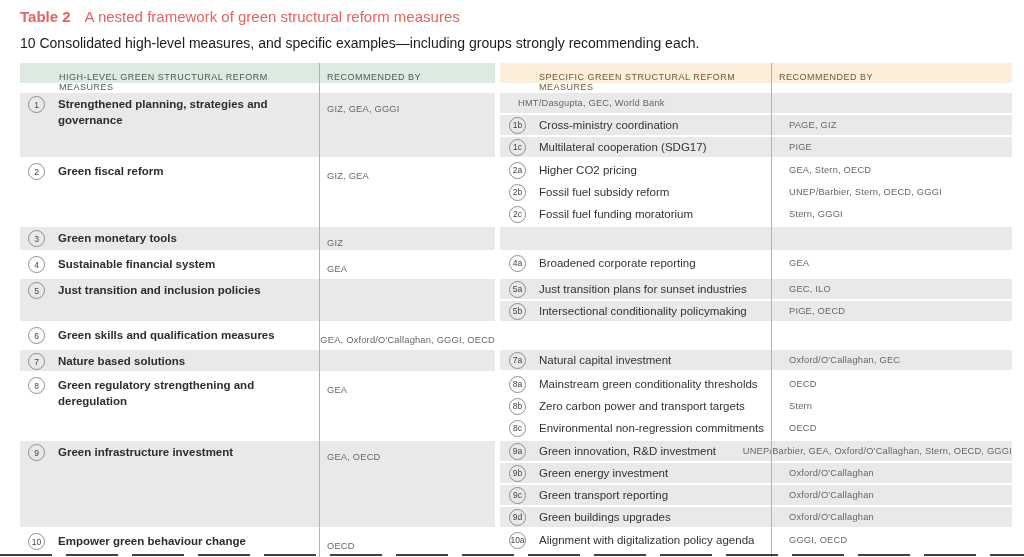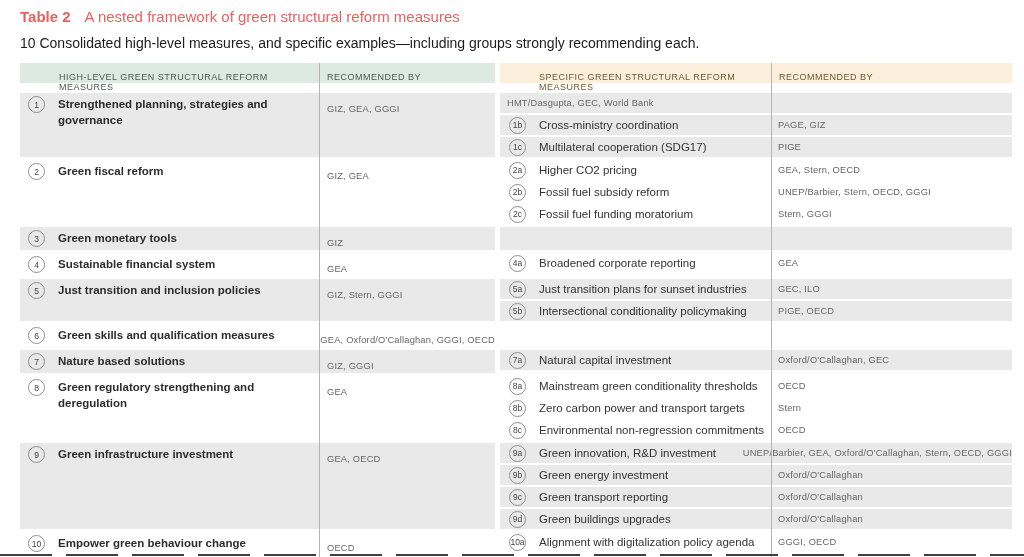--- a/index.html
+++ b/index.html
@@ -32,21 +32,21 @@
   .band-left{width:475px;display:flex;min-height:21px;box-sizing:border-box;}
   .band-gray .band-left{background:var(--band-gray,#e9e9e9);}
   .band-gray .sub-row{background:var(--band-gray,#e9e9e9);}
   .cell{box-sizing:border-box;}
   .cell-measure{width:299px;display:flex;align-items:flex-start;padding:2px 0 0 8px;}
   .cell-rec{flex:1;padding:5px 0 0 8px;}
   .band-right{width:512px;display:flex;flex-direction:column;gap:2px;}
   .sub-row{display:flex;height:20px;}
   .sub-empty{flex:1;min-height:20px;}
   .sub-measure{width:271px;display:flex;align-items:center;padding-left:9px;}
-  .sub-rec{flex:1;display:flex;align-items:center;padding-left:7px;}
+  .sub-rec{flex:1;display:flex;align-items:center;padding-left:18px;}
 
   .circle{
     width:17px;height:17px;min-width:17px;
     border:1px solid #8f8f8f;border-radius:50%;
     display:inline-flex;align-items:center;justify-content:center;
     font-size:8.5px;color:#444;
     margin-right:13px;box-sizing:border-box;background:transparent;
   }
   .cell-measure .circle{margin-top:1px;}
   .measure-text{font-weight:bold;font-size:11.5px;color:#2d2d2d;line-height:1.35;padding-top:2px;}
@@ -188,21 +188,20 @@
               </div>
             </div>
           </div>
         </div>
         <div class="band band-gray">
           <div class="band-left">
             <div class="cell cell-measure">
               <span class="circle">5</span>
               <span class="measure-text">Just transition and inclusion policies</span>
             </div>
-            <div class="cell cell-rec"><span class="rec-text">GIZ, Stern, GGGI</span></div>
           </div>
           <div class="band-right">
             <div class="sub-row">
               <div class="cell sub-measure">
                 <span class="circle">5a</span>
                 <span class="spec-text">Just transition plans for sunset industries</span>
               </div>
               <div class="cell sub-rec">
                 <span class="rec-text">GEC, ILO</span>
               </div>
@@ -229,21 +228,20 @@
           <div class="band-right">
             <div class="sub-row sub-empty"></div>
           </div>
         </div>
         <div class="band band-gray">
           <div class="band-left">
             <div class="cell cell-measure">
               <span class="circle">7</span>
               <span class="measure-text">Nature based solutions</span>
             </div>
-            <div class="cell cell-rec"><span class="rec-text">GIZ, GGGI</span></div>
           </div>
           <div class="band-right">
             <div class="sub-row">
               <div class="cell sub-measure">
                 <span class="circle">7a</span>
                 <span class="spec-text">Natural capital investment</span>
               </div>
               <div class="cell sub-rec">
                 <span class="rec-text">Oxford/O'Callaghan, GEC</span>
               </div>

